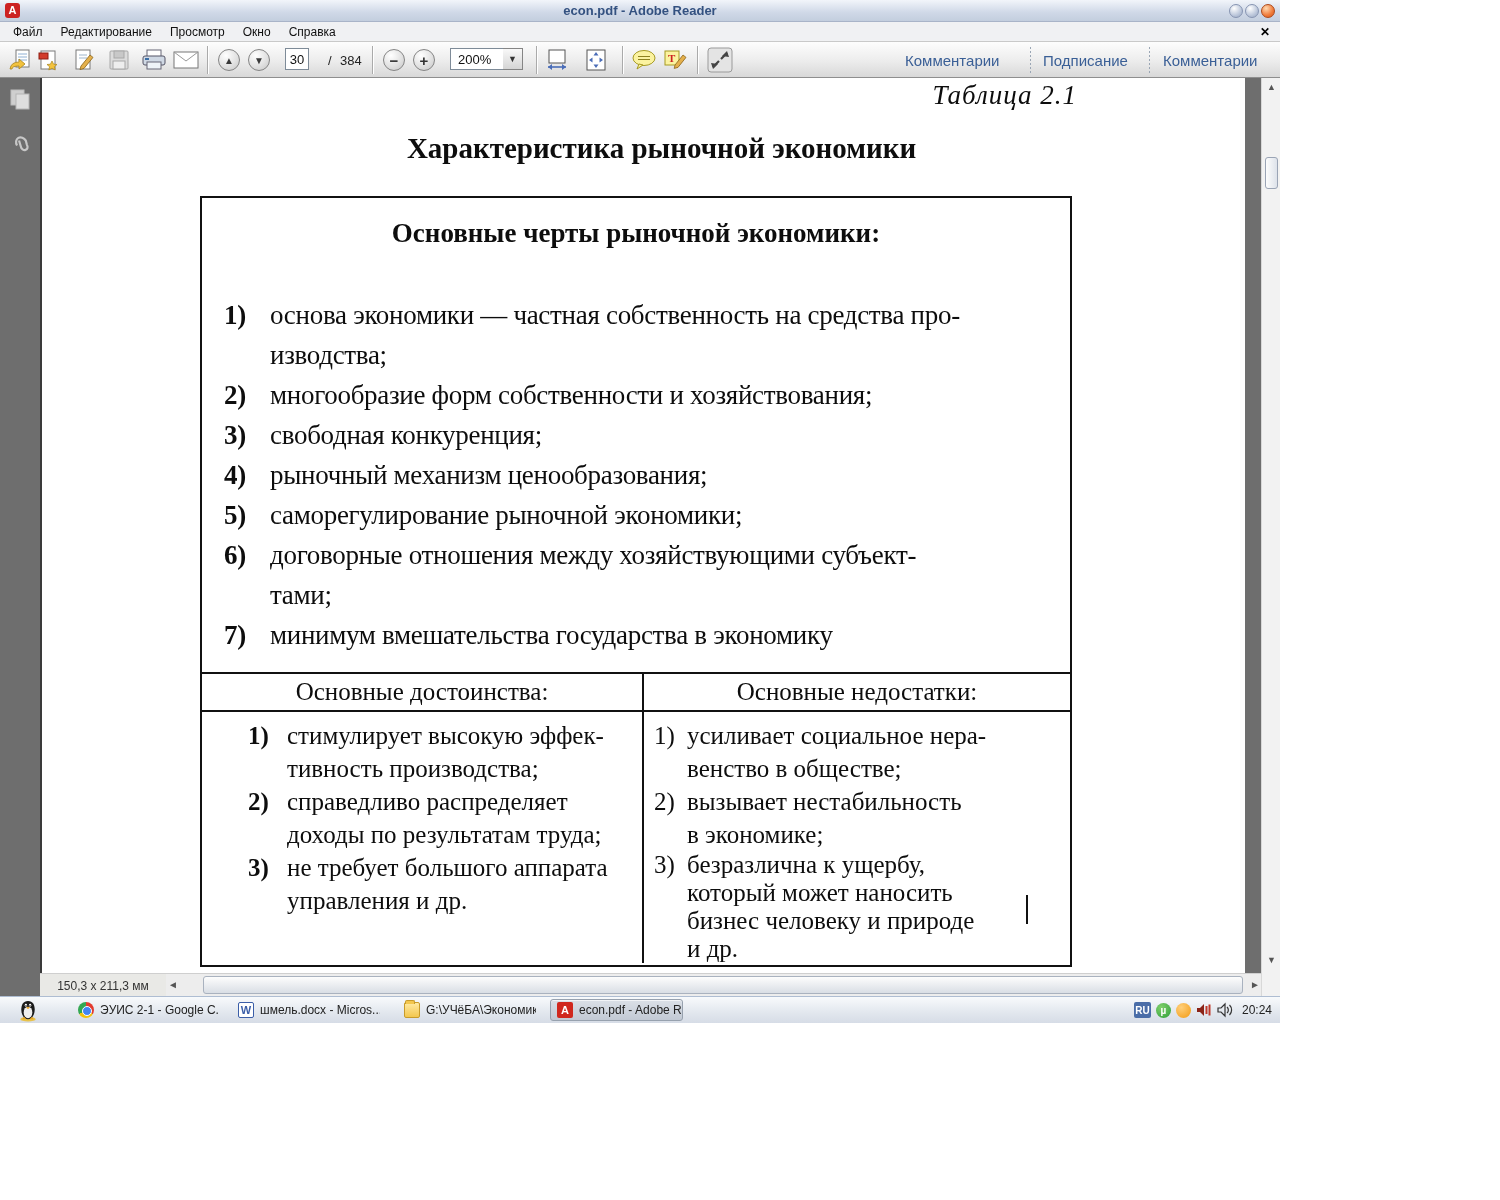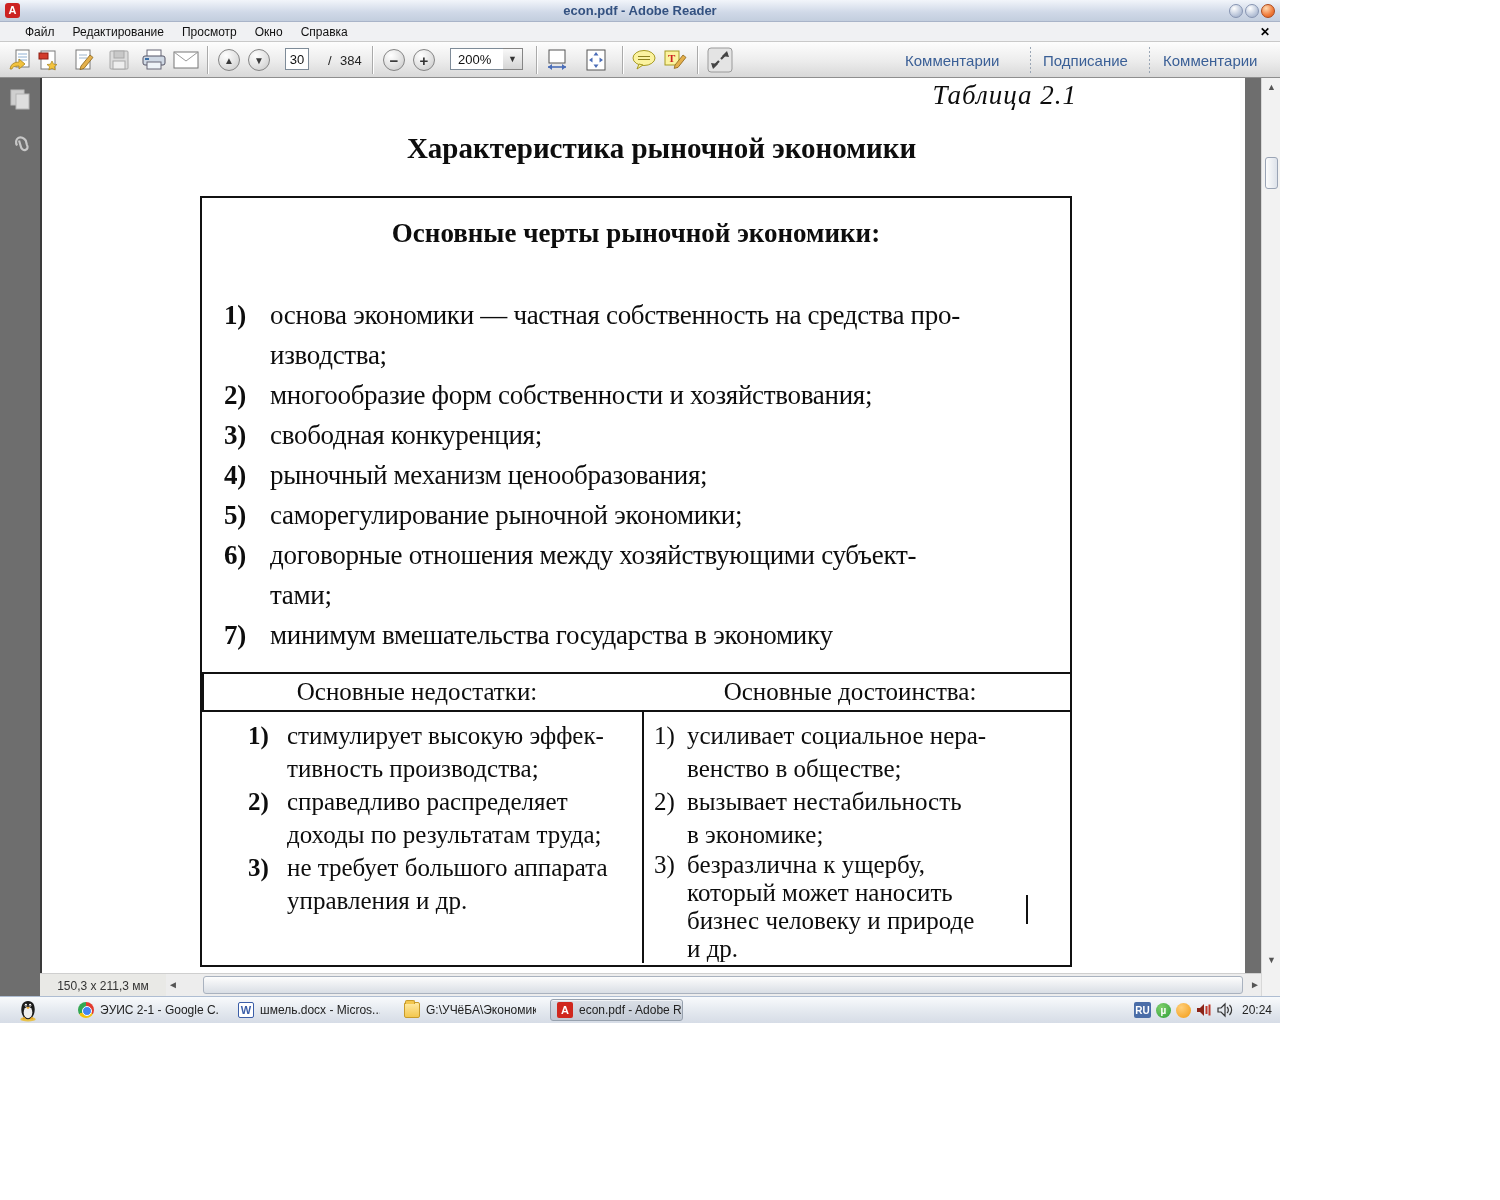--- a/index.html
+++ b/index.html
@@ -15,21 +15,21 @@
     color:#fff; font-size:11px; font-weight:bold; text-align:center; line-height:15px; }
   #title-text { position:absolute; left:0; right:0; top:3px; text-align:center; font-size:13px; color:#335180; font-weight:bold; }
   .winbtn { position:absolute; top:4px; width:14px; height:14px; border-radius:50%; border:1px solid #8795b2;
     background:radial-gradient(circle at 35% 28%, #ffffff, #b7c3d8 65%, #9aa8c2); cursor:default; }
   #btn-min { left:1229px; } #btn-max { left:1245px; }
   #btn-close-win { left:1261px; border:1px solid #ad4a1c;
     background:radial-gradient(circle at 35% 28%, #ffd9b0, #ef7a3a 60%, #d85a1c); }
 
   
   #menubar { position:absolute; left:0; top:22px; width:1280px; height:20px; background:#f0f1f3;
-    border-bottom:1px solid #c9c9c9; display:flex; align-items:center; padding-left:16px; }
+    border-bottom:1px solid #c9c9c9; display:flex; align-items:center; padding-left:4px; }
   .menu-item { font-size:12px; color:#111; padding:2px 9px; cursor:default; }
   #menu-close { position:absolute; right:6px; top:1px; font-size:12px; font-weight:bold; color:#000; padding:2px 4px; }
 
   
   #toolbar { position:absolute; left:0; top:42px; width:1280px; height:36px;
     background:linear-gradient(#fdfdfd,#ececec 55%,#d8d8d8); border-bottom:1px solid #8e8e8e; }
   .tb { position:absolute; top:6px; height:24px; display:flex; align-items:center; justify-content:center; }
   .tbsep { position:absolute; top:4px; width:1px; height:28px; background:#aaa; box-shadow:1px 0 0 #fff; }
   .circle-btn { width:22px; height:22px; border-radius:50%; border:1px solid #858585;
     background:radial-gradient(circle at 35% 28%, #ffffff, #e2e2e2 55%, #c6c6c6);
@@ -297,22 +297,22 @@
             <div class="feat"><span class="num">3)</span><span>свободная конкуренция;</span></div>
             <div class="feat"><span class="num">4)</span><span>рыночный механизм ценообразования;</span></div>
             <div class="feat"><span class="num">5)</span><span>саморегулирование рыночной экономики;</span></div>
             <div class="feat"><span class="num">6)</span><span>договорные отношения между хозяйствующими субъект-
 тами;</span></div>
             <div class="feat"><span class="num">7)</span><span>минимум вмешательства государства в экономику</span></div>
           </div>
         </div>
 
         <div id="cols-header">
+          <div class="colh" id="colh-left">Основные достоинства:</div>
           <div class="colh" id="colh-right">Основные недостатки:</div>
-          <div class="colh" id="colh-left">Основные достоинства:</div>
         </div>
 
         <div id="cols-body">
           <div id="colb-left">
             <div class="cell-item"><span class="num">1)</span><span>стимулирует высокую эффек-
 тивность производства;</span></div>
             <div class="cell-item"><span class="num">2)</span><span>справедливо распределяет
 доходы по результатам труда;</span></div>
             <div class="cell-item"><span class="num">3)</span><span>не требует большого аппарата
 управления и др.</span></div>

